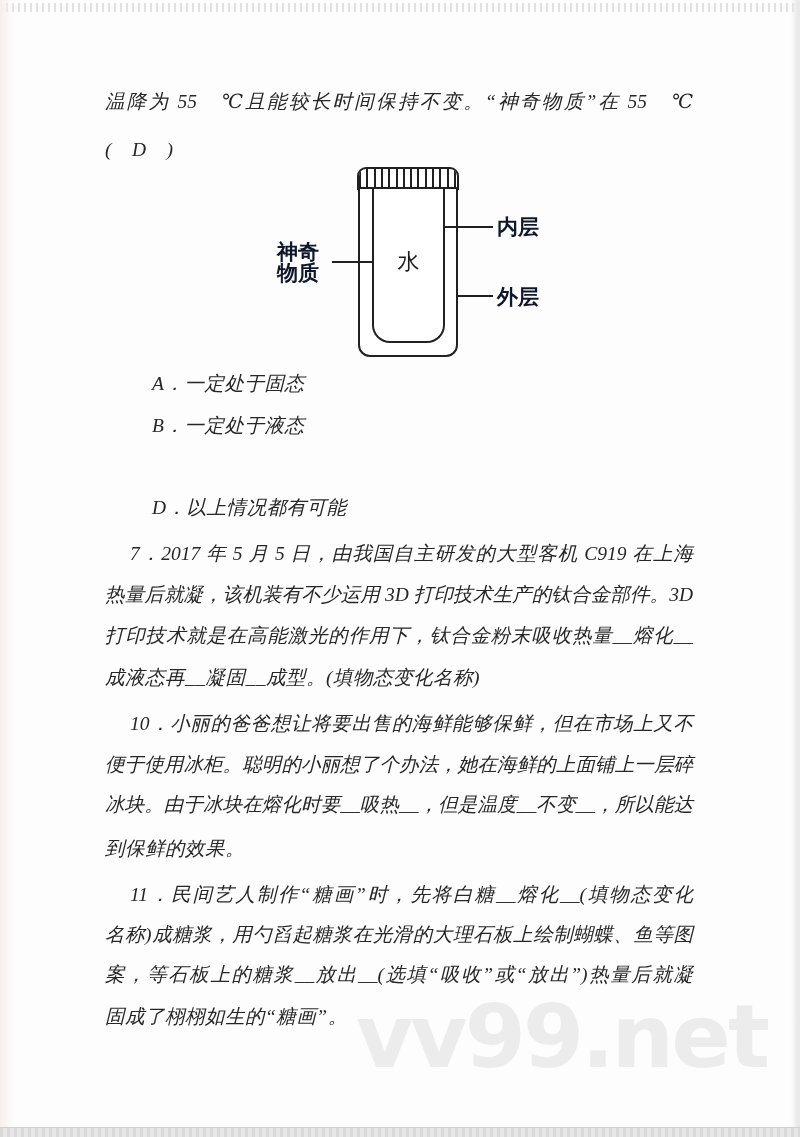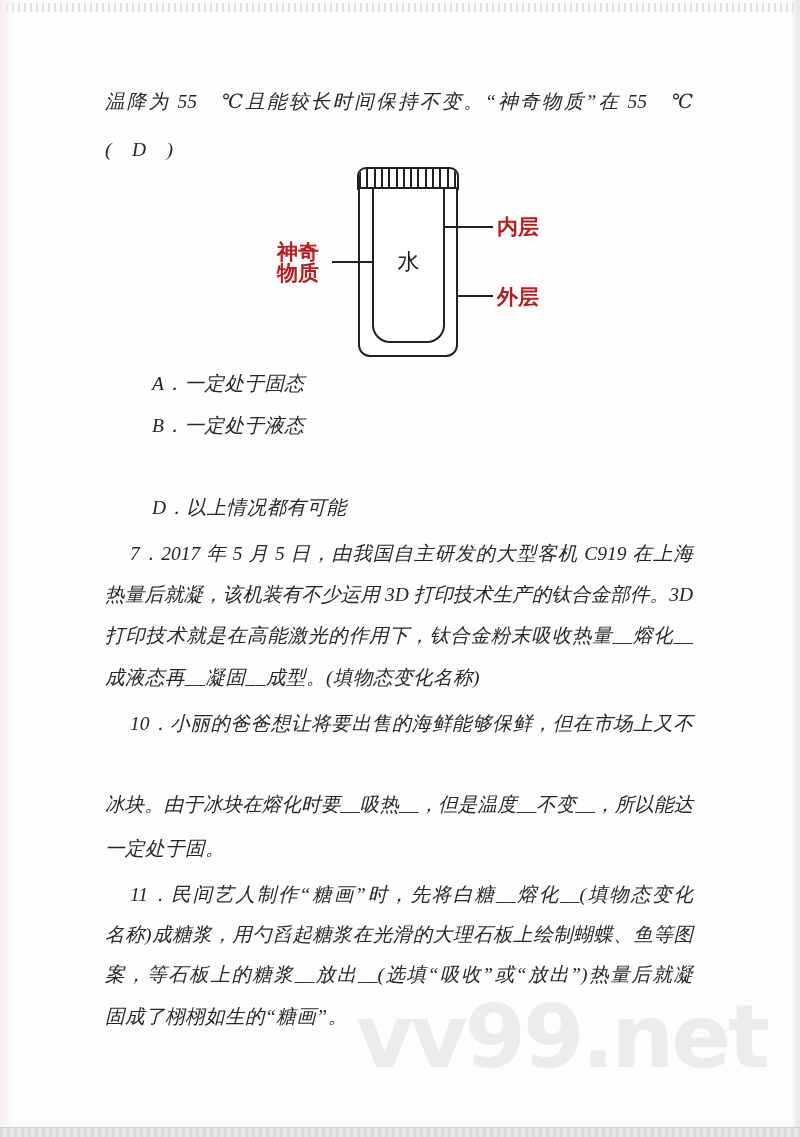--- a/index.html
+++ b/index.html
@@ -55,21 +55,21 @@
   }
   .fig-water{
     position:absolute;left:372px;top:247px;width:73px;z-index:4;
     text-align:center;font-size:22px;color:#1d1d1d;
   }
   .fig-line{position:absolute;height:2px;background:#212121;z-index:4;}
   .fl-inner{left:443px;top:226px;width:50px}
   .fl-outer{left:456px;top:295px;width:37px}
   .fl-subst{left:332px;top:261px;width:41px}
   .fig-label{
-    position:absolute;z-index:4;font-size:21px;font-weight:bold;color:#b91c1c;
+    position:absolute;z-index:4;font-size:21px;font-weight:bold;color:#0f172a;
     font-family:"Liberation Sans","DejaVu Sans",sans-serif;white-space:nowrap;
   }
   .lb-inner{left:497px;top:213px}
   .lb-outer{left:497px;top:283px}
   .lb-subst1{left:277px;top:238px}
   .lb-subst2{left:277px;top:259px}
   
   .watermark{
     position:absolute;left:356px;top:985px;z-index:2;
     font-family:"DejaVu Sans",sans-serif;font-weight:bold;
@@ -106,21 +106,22 @@
   <div class="line l152" style="top:370px">A．一定处于固态</div>
   <div class="line l152" style="top:412px">B．一定处于液态</div>
   <div class="line l152" style="top:494px">D．以上情况都有可能</div>
 
   <div class="line l130 j" style="top:540px">7．2017 年 5 月 5 日，由我国自主研发的大型客机 C919 在上海</div>
   <div class="line l105 j" style="top:581px">热量后就凝，该机装有不少运用 3D 打印技术生产的钛合金部件。3D</div>
   <div class="line l105 j" style="top:622px">打印技术就是在高能激光的作用下，钛合金粉末吸收热量__熔化__</div>
   <div class="line l105" style="top:664px">成液态再__凝固__成型。(填物态变化名称)</div>
 
   <div class="line l130 j" style="top:710px">10．小丽的爸爸想让将要出售的海鲜能够保鲜，但在市场上又不</div>
+  <div class="line l105 j" style="top:751px">便于使用冰柜。聪明的小丽想了个办法，她在海鲜的上面铺上一层碎</div>
   <div class="line l105 j" style="top:791px">冰块。由于冰块在熔化时要__吸热__，但是温度__不变__，所以能达</div>
-  <div class="line l105" style="top:835px">一定处于固。</div>
+  <div class="line l105" style="top:835px">到保鲜的效果。</div>
 
   <div class="line l130 j" style="top:881px">11．民间艺人制作“糖画”时，先将白糖__熔化__(填物态变化</div>
   <div class="line l105 j" style="top:921px">名称)成糖浆，用勺舀起糖浆在光滑的大理石板上绘制蝴蝶、鱼等图</div>
   <div class="line l105 j" style="top:961px">案，等石板上的糖浆__放出__(选填“吸收”或“放出”)热量后就凝</div>
   <div class="line l105" style="top:1003px">固成了栩栩如生的“糖画”。</div>
 
 </div>
 
 </body></html>

